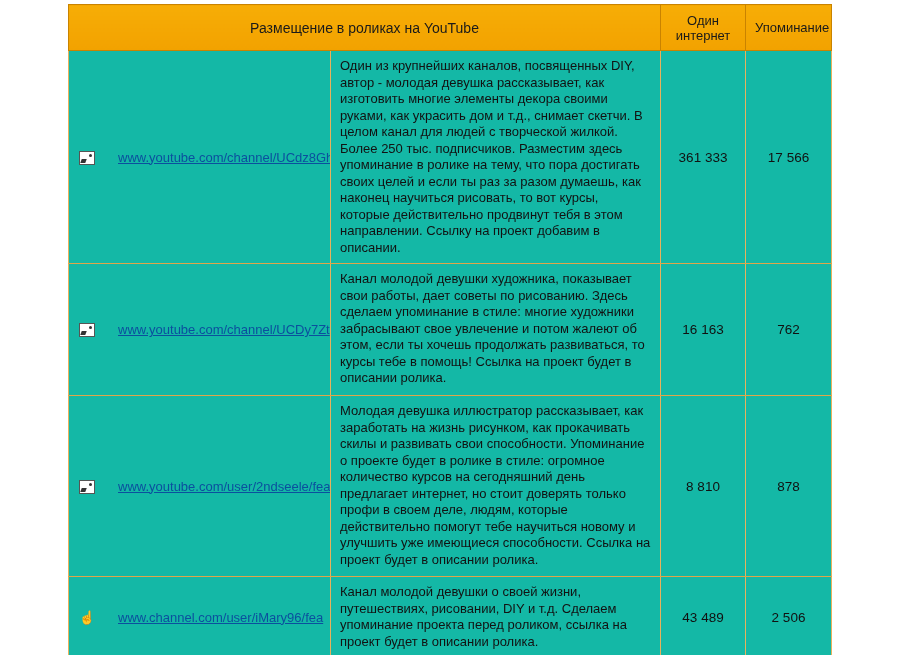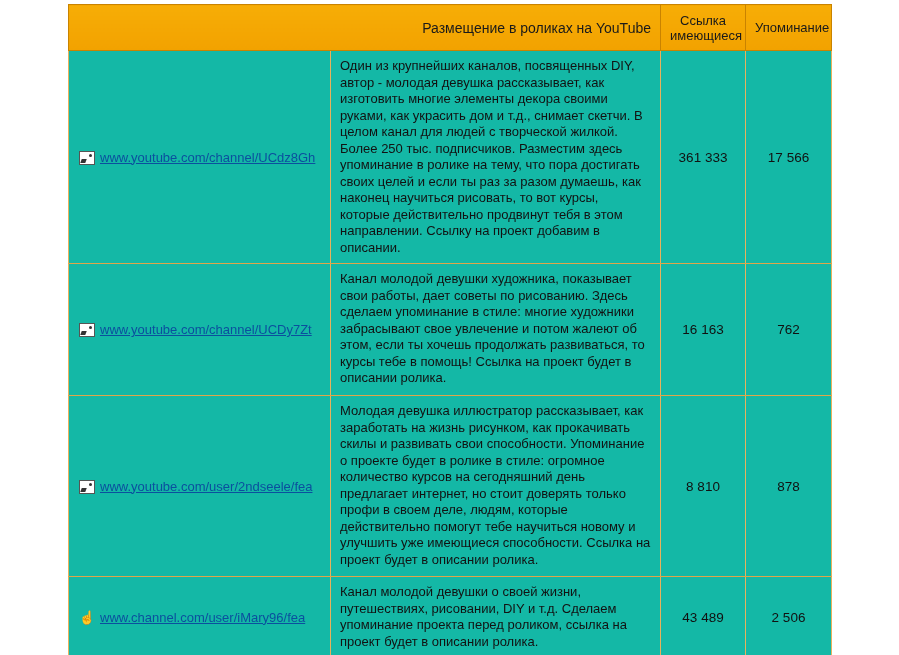--- a/index.html
+++ b/index.html
@@ -45,21 +45,21 @@
     border: 1px solid #c98300;
     color: #1a1a1a;
     font-weight: normal;
     font-size: 13.5px;
     padding: 6px 9px;
     height: 46px;
     vertical-align: middle;
     box-sizing: border-box;
   }
   thead th.title-cell {
-    text-align: right;
+    text-align: center;
     font-size: 14px;
     margin-top: 21px;
   }
   thead th.num-head {
     text-align: center;
     font-size: 13px;
     line-height: 15px;
   }
 
   tbody td {
@@ -84,21 +84,21 @@
   }
   td.num-cell {
     text-align: center;
     font-size: 13.5px;
     color: #111;
     margin-top: 16px;
   }
   .link-inner {
     display: flex;
     align-items: center;
-    gap: 6px;
+    gap: 24px;
     white-space: nowrap;
   }
   .link-icon {
     flex: 0 0 auto;
     width: 15px;
     height: 13px;
     display: inline-block;
     position: relative;
   }
   .icon-img {
@@ -153,22 +153,22 @@
       <colgroup>
         <col class="c-link">
         <col class="c-desc">
         <col class="c-reach">
         <col class="c-click">
       </colgroup>
       <thead>
         <tr>
           <th class="title-cell" colspan="2">Размещение в роликах на YouTube</th>
           <th class="num-head">
-            <span>Ссылка</span><br>
-            <span>имеющиеся</span>
+            <span>Один</span><br>
+            <span>интернет</span>
           </th>
           <th class="num-head">Упоминание</th>
         </tr>
       </thead>
       <tbody>
 
         <tr style="height:211px;">
           <td class="link-cell">
             <span class="link-inner">
               <span class="link-icon">

